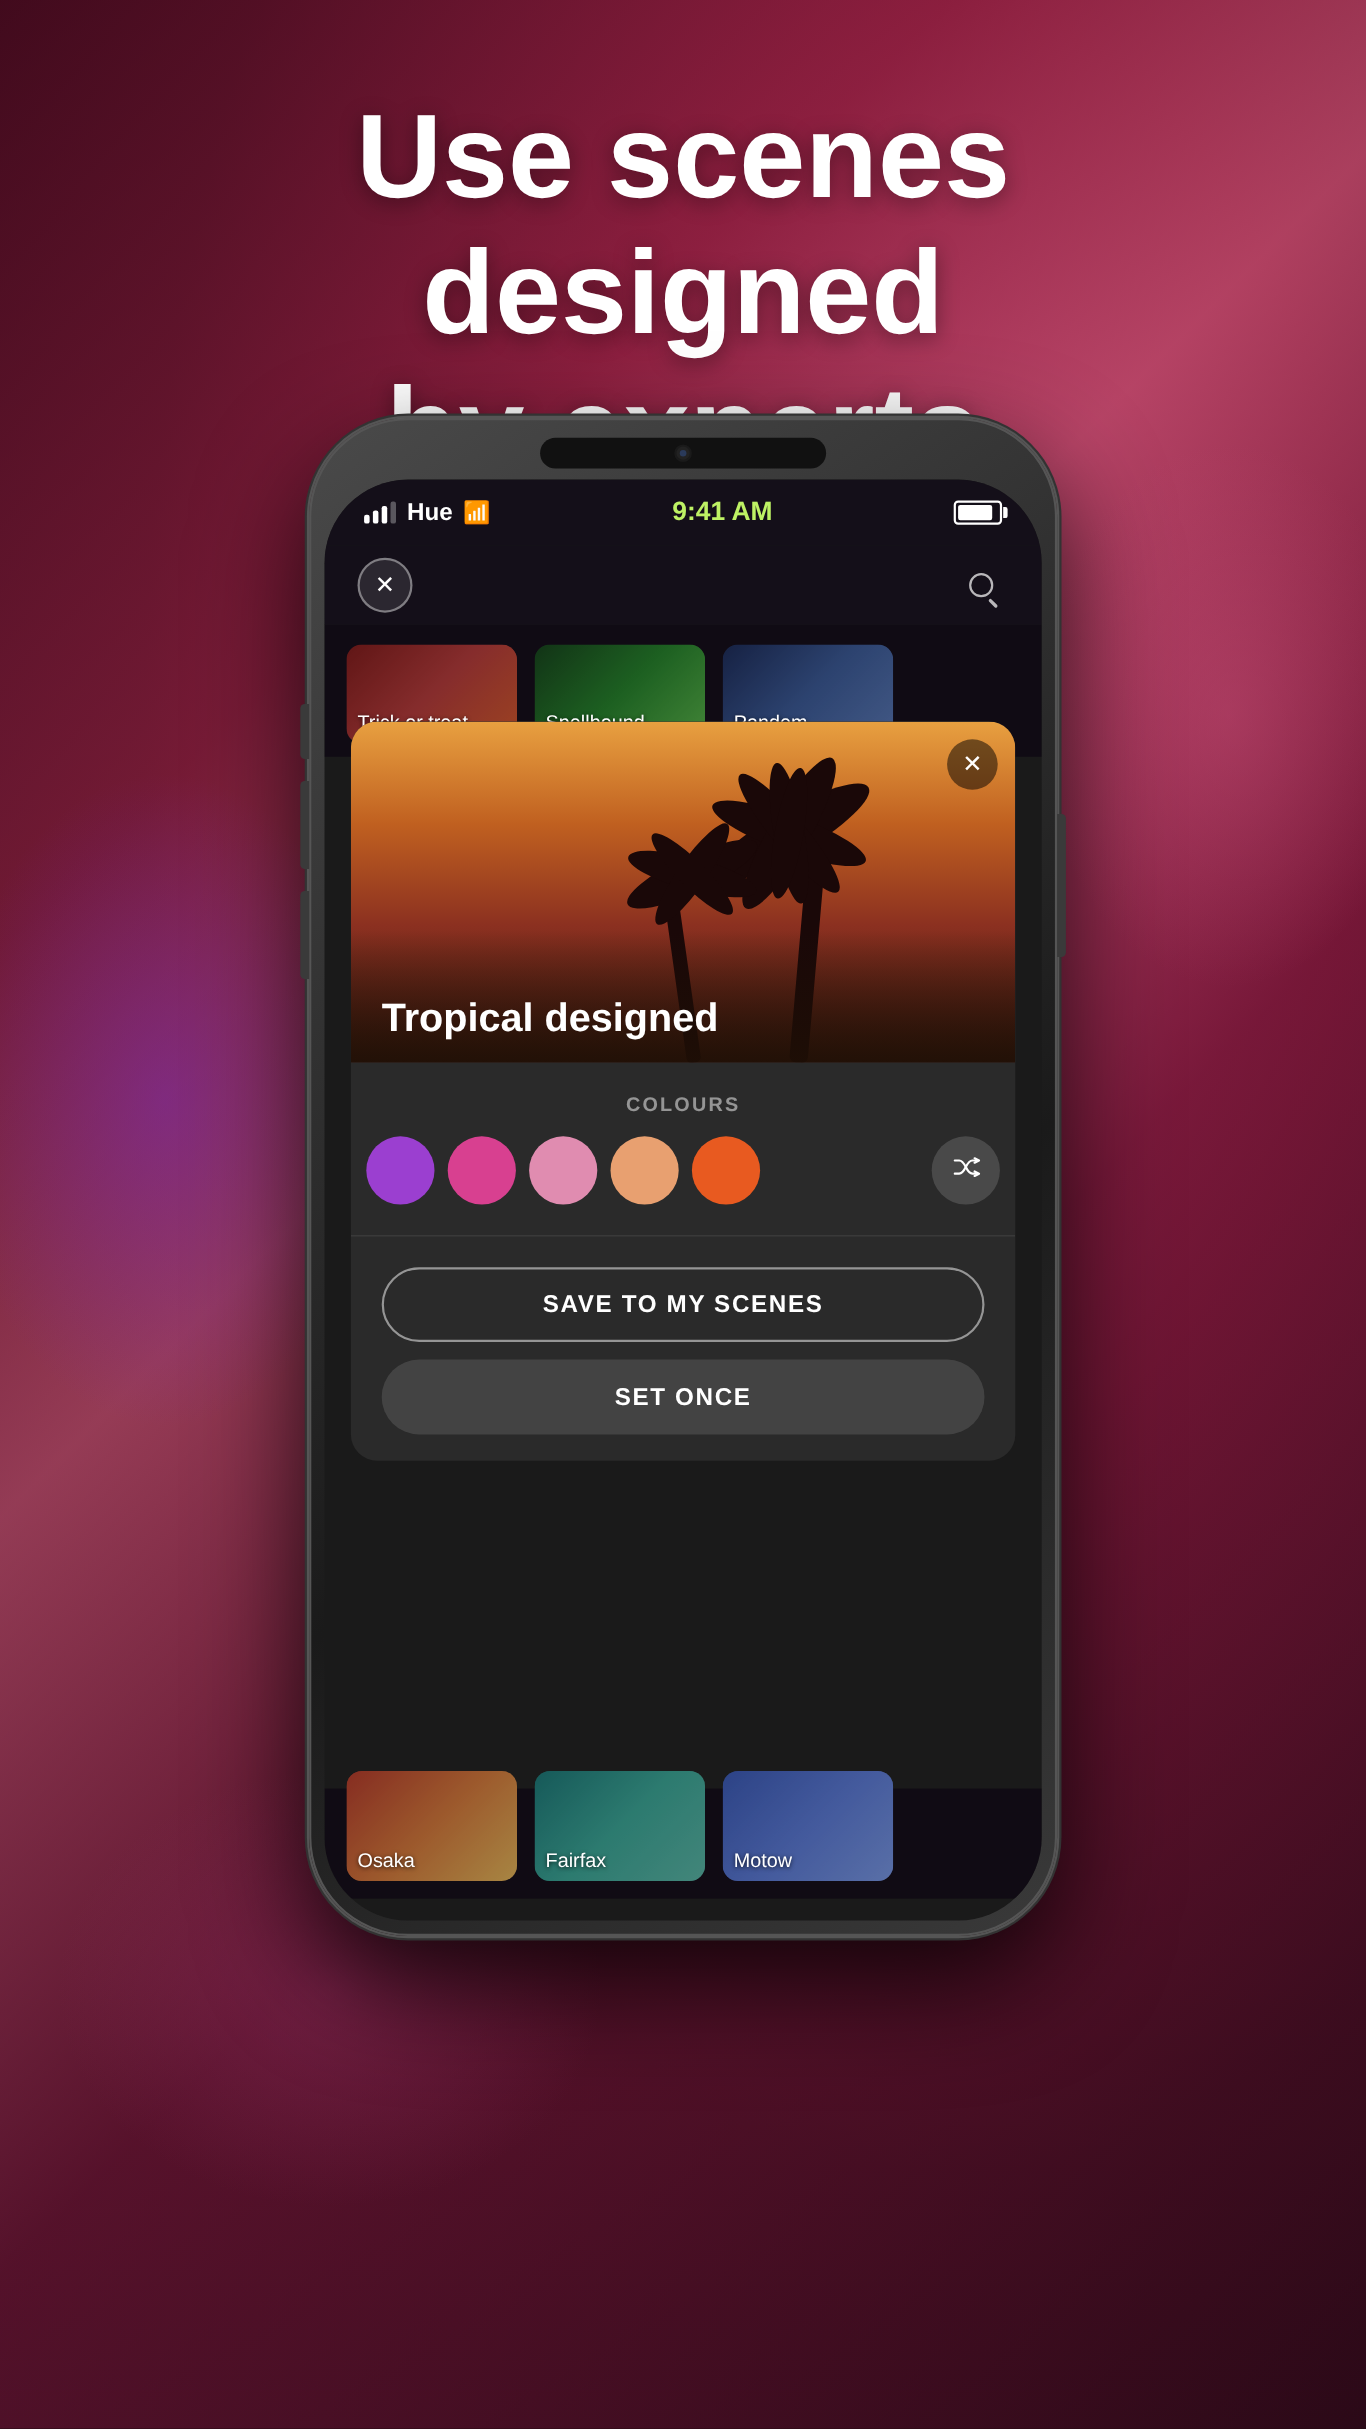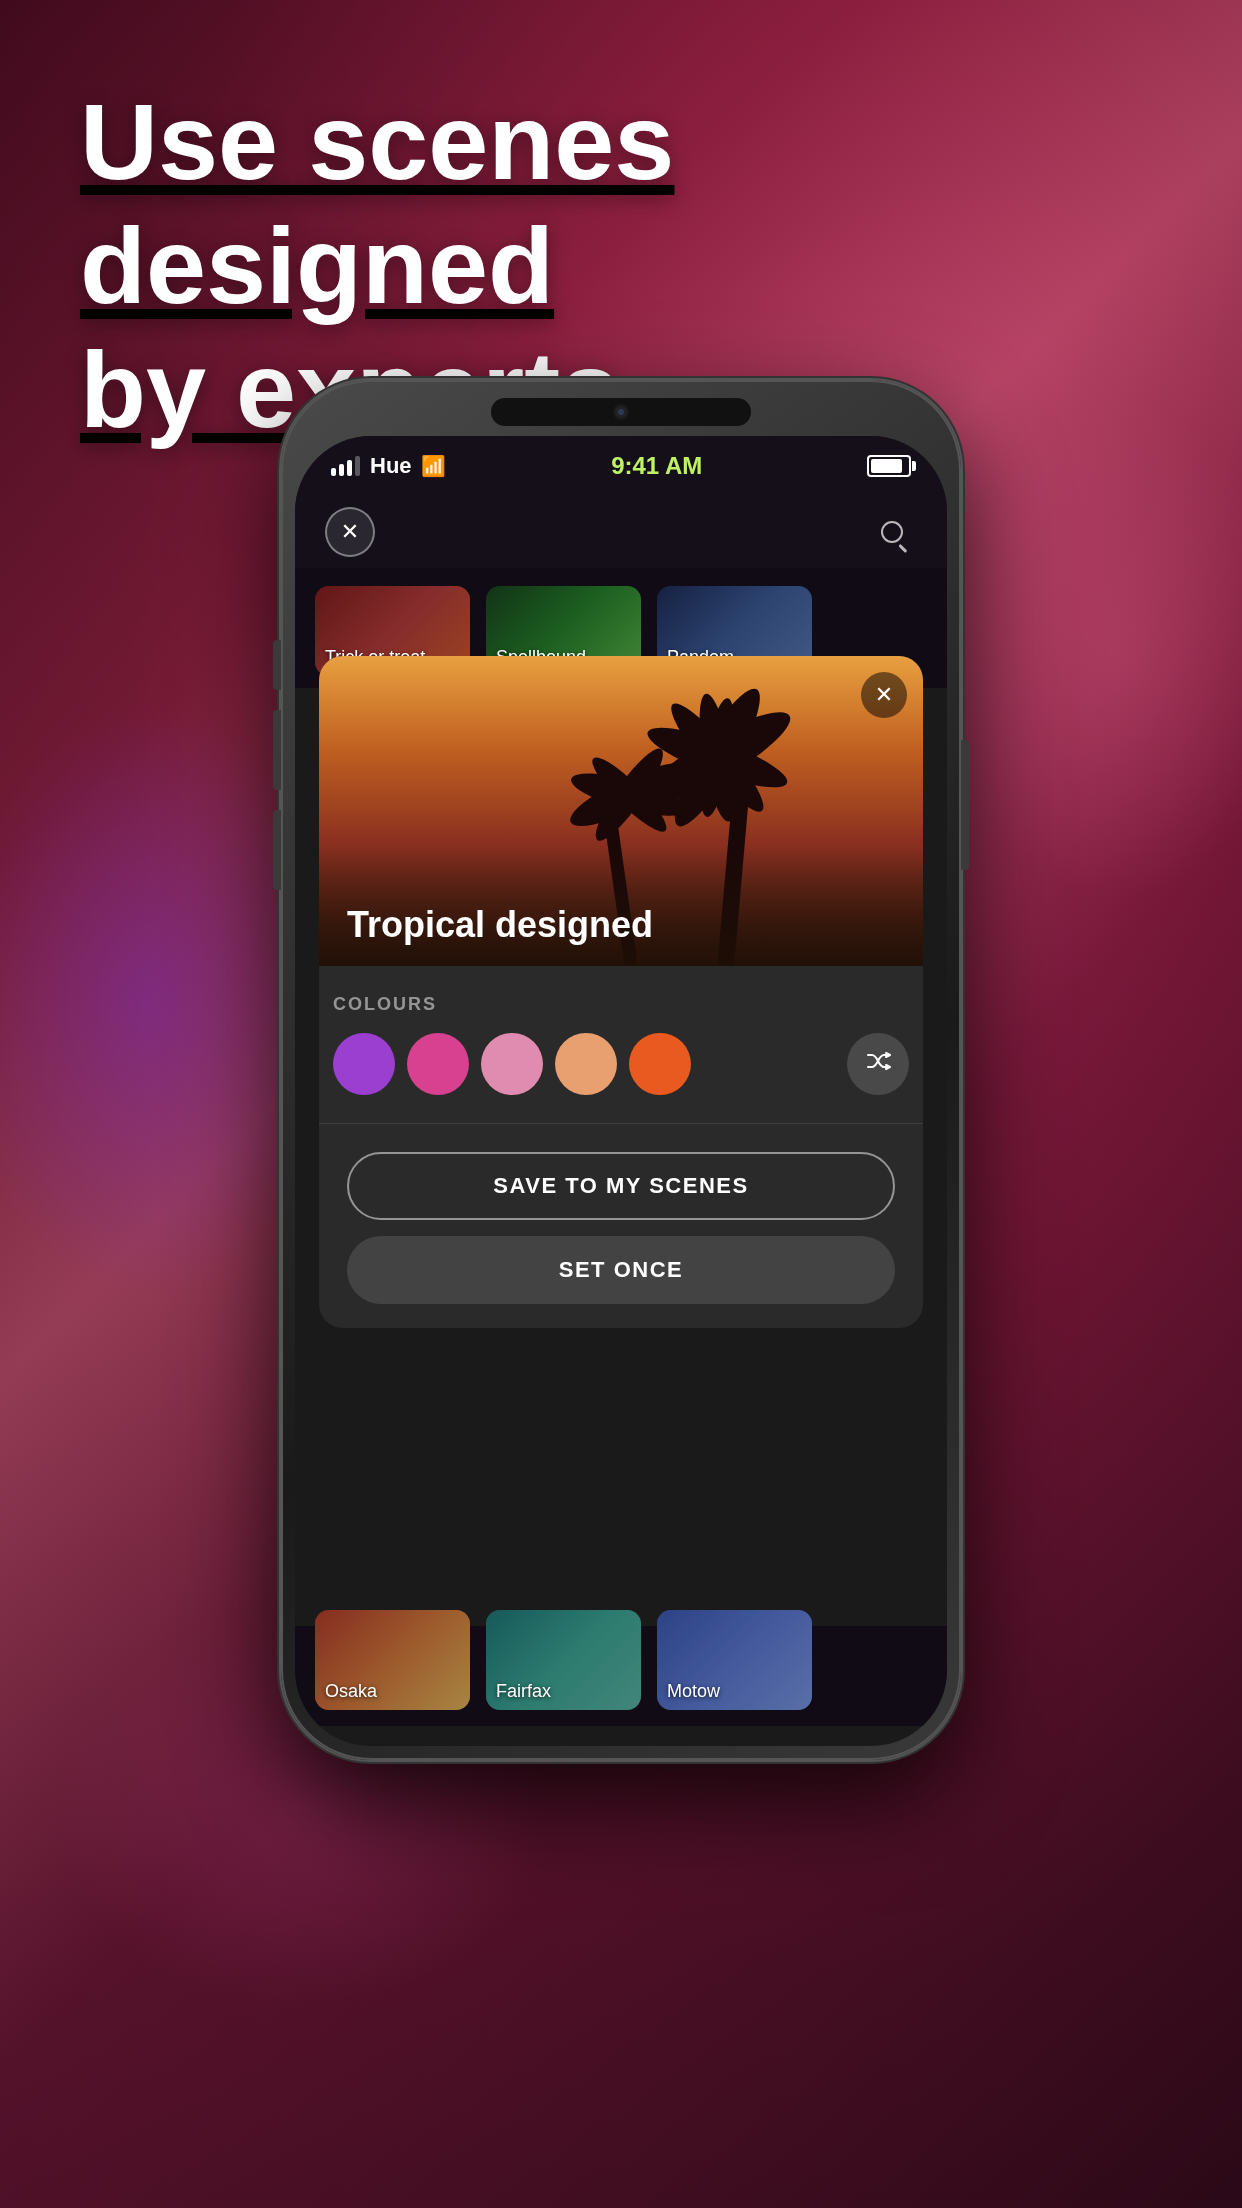--- a/index.html
+++ b/index.html
@@ -61,24 +61,23 @@
       background: radial-gradient(ellipse, rgba(150, 50, 100, 0.4) 0%, transparent 70%);
       z-index: 2;
     }
 
     
     .heading {
       position: absolute;
       top: 80px;
       left: 0;
       width: 100%;
-      text-align: left;
+      text-align: center;
       z-index: 10;
       padding: 0 80px;
-      text-decoration: underline;
     }
 
     .heading-text {
       font-size: 108px;
       font-weight: 800;
       color: #ffffff;
       line-height: 1.15;
       text-shadow: 0 4px 20px rgba(0,0,0,0.4);
     }
 
@@ -403,20 +402,21 @@
 
     .modal-close-x {
       color: #fff;
       font-size: 22px;
       font-weight: 300;
     }
 
     
     .colours-section {
       padding: 28px 14px 20px;
+      text-align: center;
     }
 
     .colours-label {
       font-size: 18px;
       font-weight: 600;
       color: rgba(255,255,255,0.5);
       letter-spacing: 2px;
       margin-bottom: 18px;
     }
 

